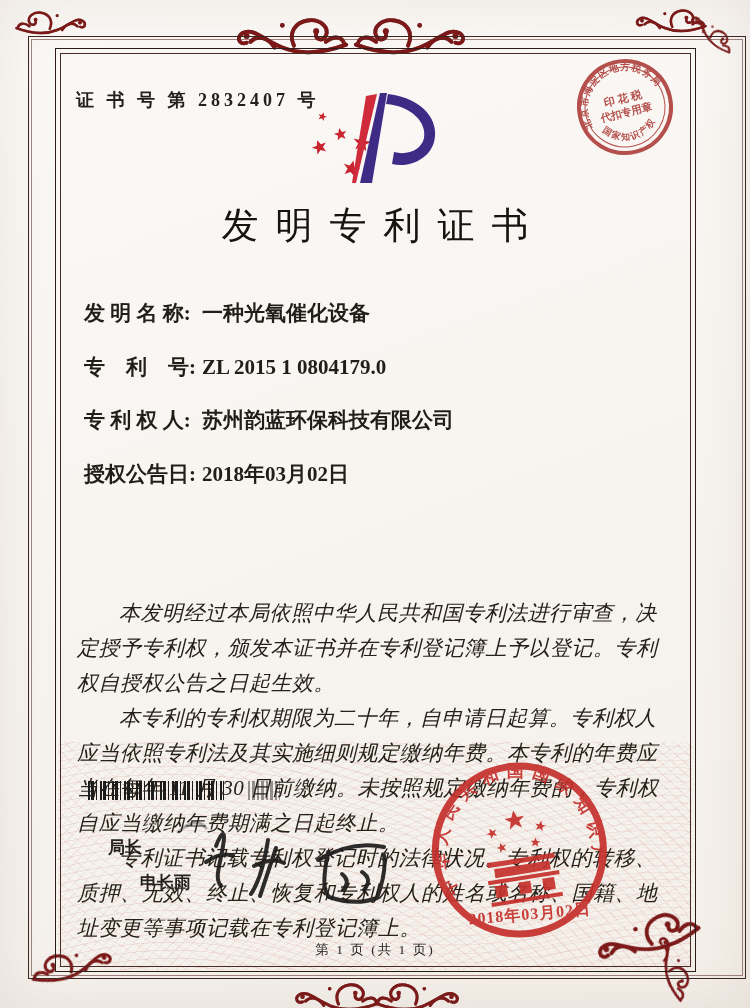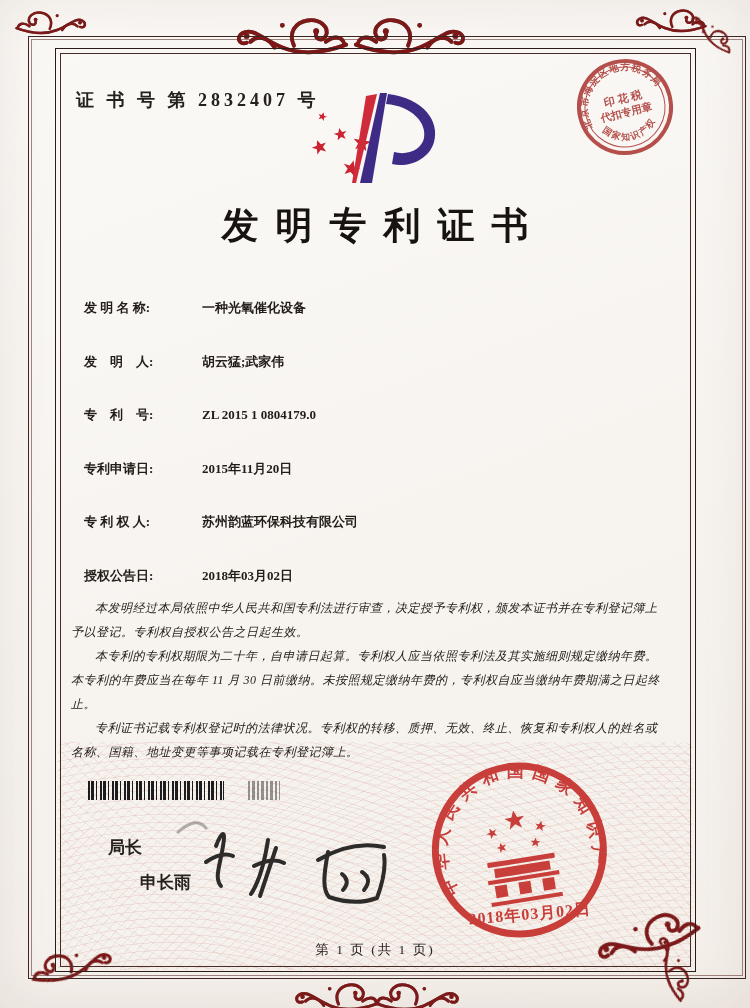--- a/index.html
+++ b/index.html
@@ -20,27 +20,27 @@
   }
   .frame{position:absolute;pointer-events:none;}
   .outer-frame-a{left:28px;top:36px;width:716px;height:941px;border:1px solid #3b2522;}
   .outer-frame-b{left:31px;top:39px;width:710px;height:935px;border:1px solid rgba(90,40,35,.55);}
   .inner-frame-a{left:55px;top:48px;width:639px;height:922px;border:1.5px solid #2c1c19;}
   .inner-frame-b{left:60px;top:53px;width:629px;height:912px;border:1px solid #4a2c26;}
   .flourish{position:absolute;color:#7d1818;filter:drop-shadow(0 0 .4px rgba(60,10,10,.6));}
   .cert-number{position:absolute;left:76px;top:88px;font-size:18px;font-weight:bold;
     letter-spacing:4px;color:#23201d;}
   .title{position:absolute;left:0;top:201px;width:100%;text-align:center;font-size:37px;
-    font-weight:bold;letter-spacing:17px;text-indent:17px;color:#17130f;}
+    font-weight:normal;letter-spacing:17px;text-indent:17px;color:#17130f;}
   .fields{position:absolute;left:84px;top:299px;width:580px;}
-  .field{height:53.5px;font-size:13px;font-weight:bold;white-space:nowrap;color:#211d19;}
+  .field{height:53.5px;font-size:21px;font-weight:bold;white-space:nowrap;color:#211d19;}
   .flabel{display:inline-block;min-width:112px;}
   .fvalue{margin-left:6px;}
-  .body-text{position:absolute;left:71px;top:596px;width:592px;font-size:12px;
-    line-height:24px;font-weight:500;color:#262019;font-style:italic;}
+  .body-text{position:absolute;left:77px;top:596px;width:592px;font-size:21px;
+    line-height:35px;font-weight:500;color:#262019;font-style:italic;}
   .body-text p{margin:0;text-indent:2em;letter-spacing:.5px;}
   .barcode{position:absolute;left:88px;top:781px;width:136px;height:19px;
     background:repeating-linear-gradient(90deg,#1c1c1c 0 2px,transparent 2px 3px,#1c1c1c 3px 6px,transparent 6px 8px,#1c1c1c 8px 9px,transparent 9px 12px);}
   .barcode2{position:absolute;left:248px;top:781px;width:32px;height:19px;opacity:.45;
     background:repeating-linear-gradient(90deg,#1c1c1c 0 2px,transparent 2px 4px,#1c1c1c 4px 7px,transparent 7px 9px);}
   .sig-title{position:absolute;left:108px;top:836px;font-size:17px;font-weight:bold;color:#26211c;}
   .sig-name{position:absolute;left:108px;top:871px;font-size:17px;font-weight:bold;color:#26211c;padding-left:32px;}
   .signature-svg{position:absolute;left:150px;top:800px;}
   .seal-svg{position:absolute;left:424px;top:758px;transform:rotate(-9deg);opacity:.92;}
   .tax-stamp-svg{position:absolute;left:576px;top:58px;transform:rotate(-14deg);opacity:.85;}
@@ -141,23 +141,21 @@
     </g>
     <polygon fill="#cf2b3a" points="70,8 81,6 60,95 56,95"></polygon>
     <polygon fill="#3d2b86" points="84,5 91,5 76,95 64,95"></polygon>
     <path fill="#3d2b86" d="M92,6 C 128,10 144,34 138,54 C 133,72 112,80 96,76 L 98,64 C 112,68 126,61 128,50 C 131,35 116,18 90,16 Z"></path>
   </svg>
 
   <div class="title">发明专利证书</div>
 
   <div class="fields">
     <div class="field"><span class="flabel">发 明 名 称:</span><span class="fvalue">一种光氧催化设备</span></div>
-    <div class="field"><span class="flabel">发　明　人:</span><span class="fvalue">胡云猛;武家伟</span></div>
     <div class="field"><span class="flabel">专　利　号:</span><span class="fvalue">ZL 2015 1 0804179.0</span></div>
-    <div class="field"><span class="flabel">专利申请日:</span><span class="fvalue">2015年11月20日</span></div>
     <div class="field"><span class="flabel">专 利 权 人:</span><span class="fvalue">苏州韵蓝环保科技有限公司</span></div>
     <div class="field"><span class="flabel">授权公告日:</span><span class="fvalue">2018年03月02日</span></div>
   </div>
 
   <div class="body-text">
     <p>本发明经过本局依照中华人民共和国专利法进行审查，决定授予专利权，颁发本证书并在专利登记簿上予以登记。专利权自授权公告之日起生效。</p>
     <p>本专利的专利权期限为二十年，自申请日起算。专利权人应当依照专利法及其实施细则规定缴纳年费。本专利的年费应当在每年 11 月 30 日前缴纳。未按照规定缴纳年费的，专利权自应当缴纳年费期满之日起终止。</p>
     <p>专利证书记载专利权登记时的法律状况。专利权的转移、质押、无效、终止、恢复和专利权人的姓名或名称、国籍、地址变更等事项记载在专利登记簿上。</p>
   </div>
 

